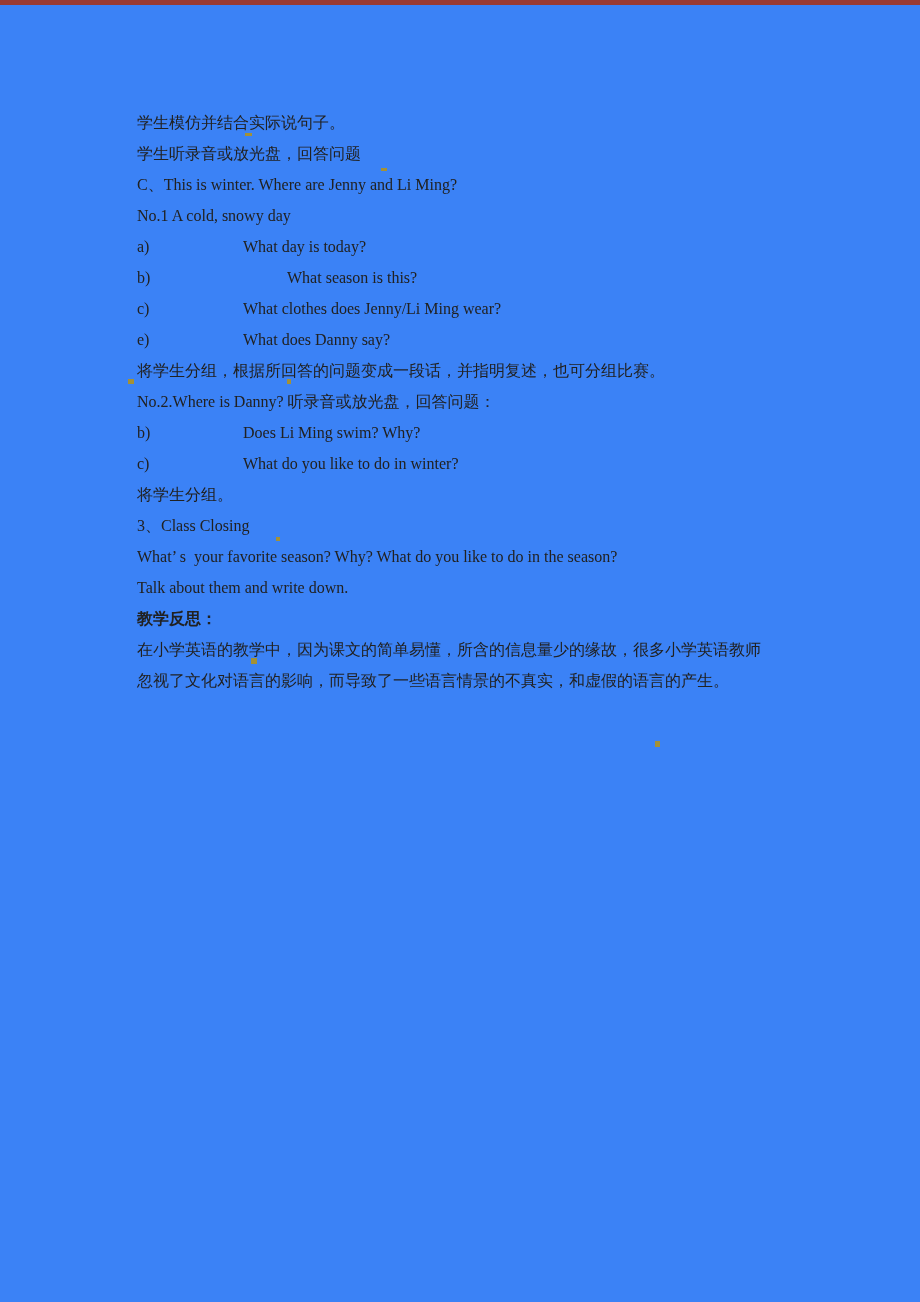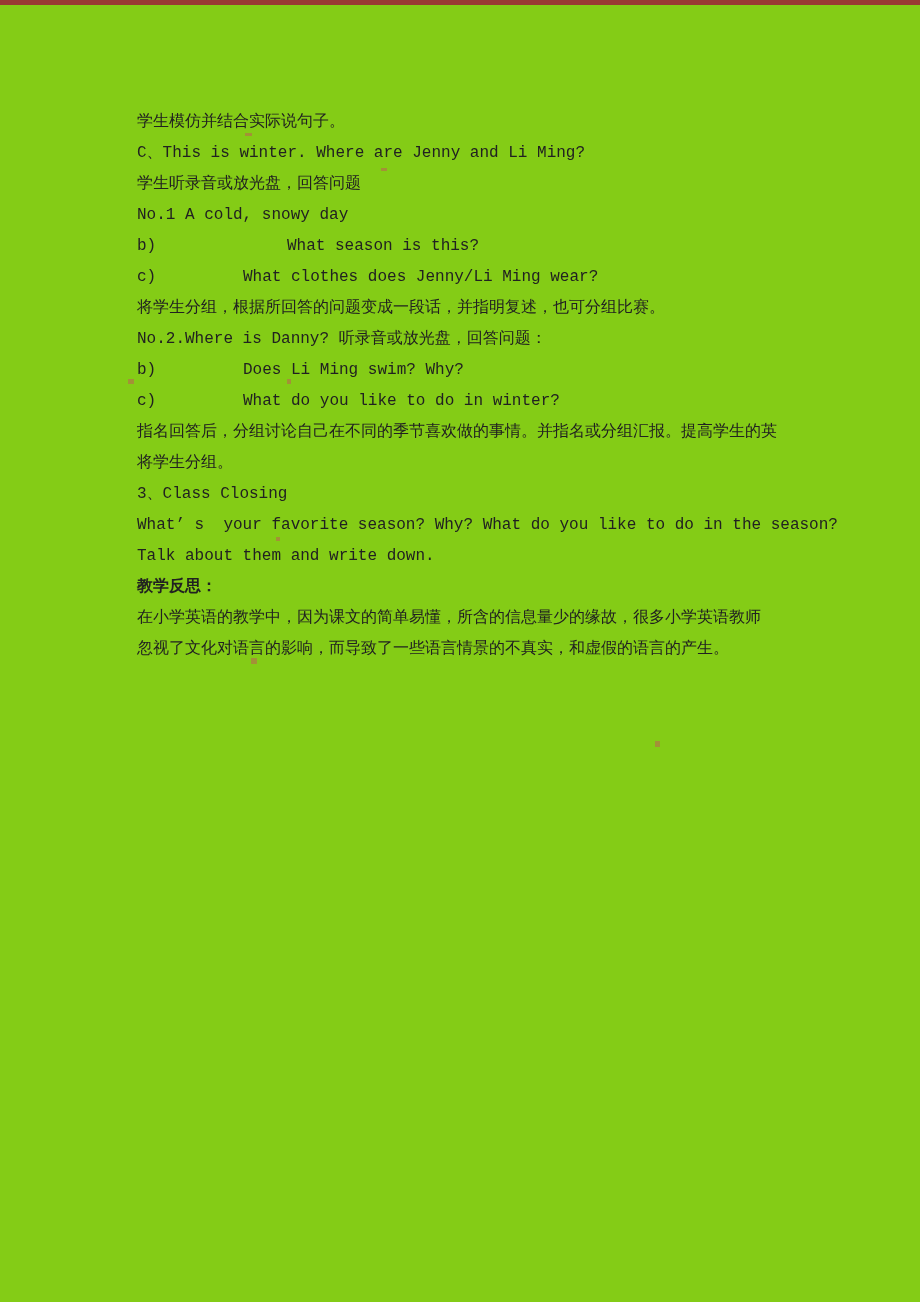--- a/index.html
+++ b/index.html
@@ -1,22 +1,22 @@
 <!DOCTYPE html>
 <html><head>
 <meta charset="utf-8">
 <style>
   html, body { margin: 0; padding: 0; background: #ffffff; }
   .page {
     position: relative;
     width: 920px;
     height: 1302px;
-    background: #84cc16;
+    background: #3b82f6;
     overflow: hidden;
-    font-family: Liberation Mono, monospace;
+    font-family: Liberation Serif, serif;
     color: #212121;
     font-size: 16px;
   }
   .top-rule {
     position: absolute;
     top: 0; left: 0;
     width: 920px; height: 5px;
     background: #993a33;
   }
   .doc {
@@ -42,34 +42,35 @@
   }
 </style>
 </head>
 <body>
 
 <div class="page">
   <div class="top-rule"></div>
 
   <div class="doc">
     <div class="line">学生模仿并结合实际说句子。</div>
+    <div class="line">学生听录音或放光盘，回答问题</div>
     <div class="line">C、This is winter. Where are Jenny and Li Ming?</div>
-    <div class="line">学生听录音或放光盘，回答问题</div>
     <div class="line">No.1 A cold, snowy day</div>
 
+    <div class="line"><span class="qlabel">a)</span><span class="qtext">What day is today?</span></div>
     <div class="line indent"><span class="qlabel">b)</span><span class="qtext">What season is this?</span></div>
     <div class="line"><span class="qlabel">c)</span><span class="qtext">What clothes does Jenny/Li Ming wear?</span></div>
+    <div class="line"><span class="qlabel">e)</span><span class="qtext">What does Danny say?</span></div>
 
     <div class="line">将学生分组，根据所回答的问题变成一段话，并指明复述，也可分组比赛。</div>
     <div class="line">No.2.Where is Danny? 听录音或放光盘，回答问题：</div>
 
     <div class="line"><span class="qlabel">b)</span><span class="qtext">Does Li Ming swim? Why?</span></div>
     <div class="line"><span class="qlabel">c)</span><span class="qtext">What do you like to do in winter?</span></div>
 
-    <div class="line">指名回答后，分组讨论自己在不同的季节喜欢做的事情。并指名或分组汇报。提高学生的英</div>
     <div class="line">将学生分组。</div>
     <div class="line">3、Class Closing</div>
     <div class="line">What’ s  your favorite season? Why? What do you like to do in the season?</div>
     <div class="line">Talk about them and write down.</div>
     <div class="line bold">教学反思：</div>
     <div class="line">在小学英语的教学中，因为课文的简单易懂，所含的信息量少的缘故，很多小学英语教师</div>
     <div class="line">忽视了文化对语言的影响，而导致了一些语言情景的不真实，和虚假的语言的产生。</div>
   </div>
 
   <div class="mark" style="left:245px;top:133px;width:7px;height:3px;"></div>

